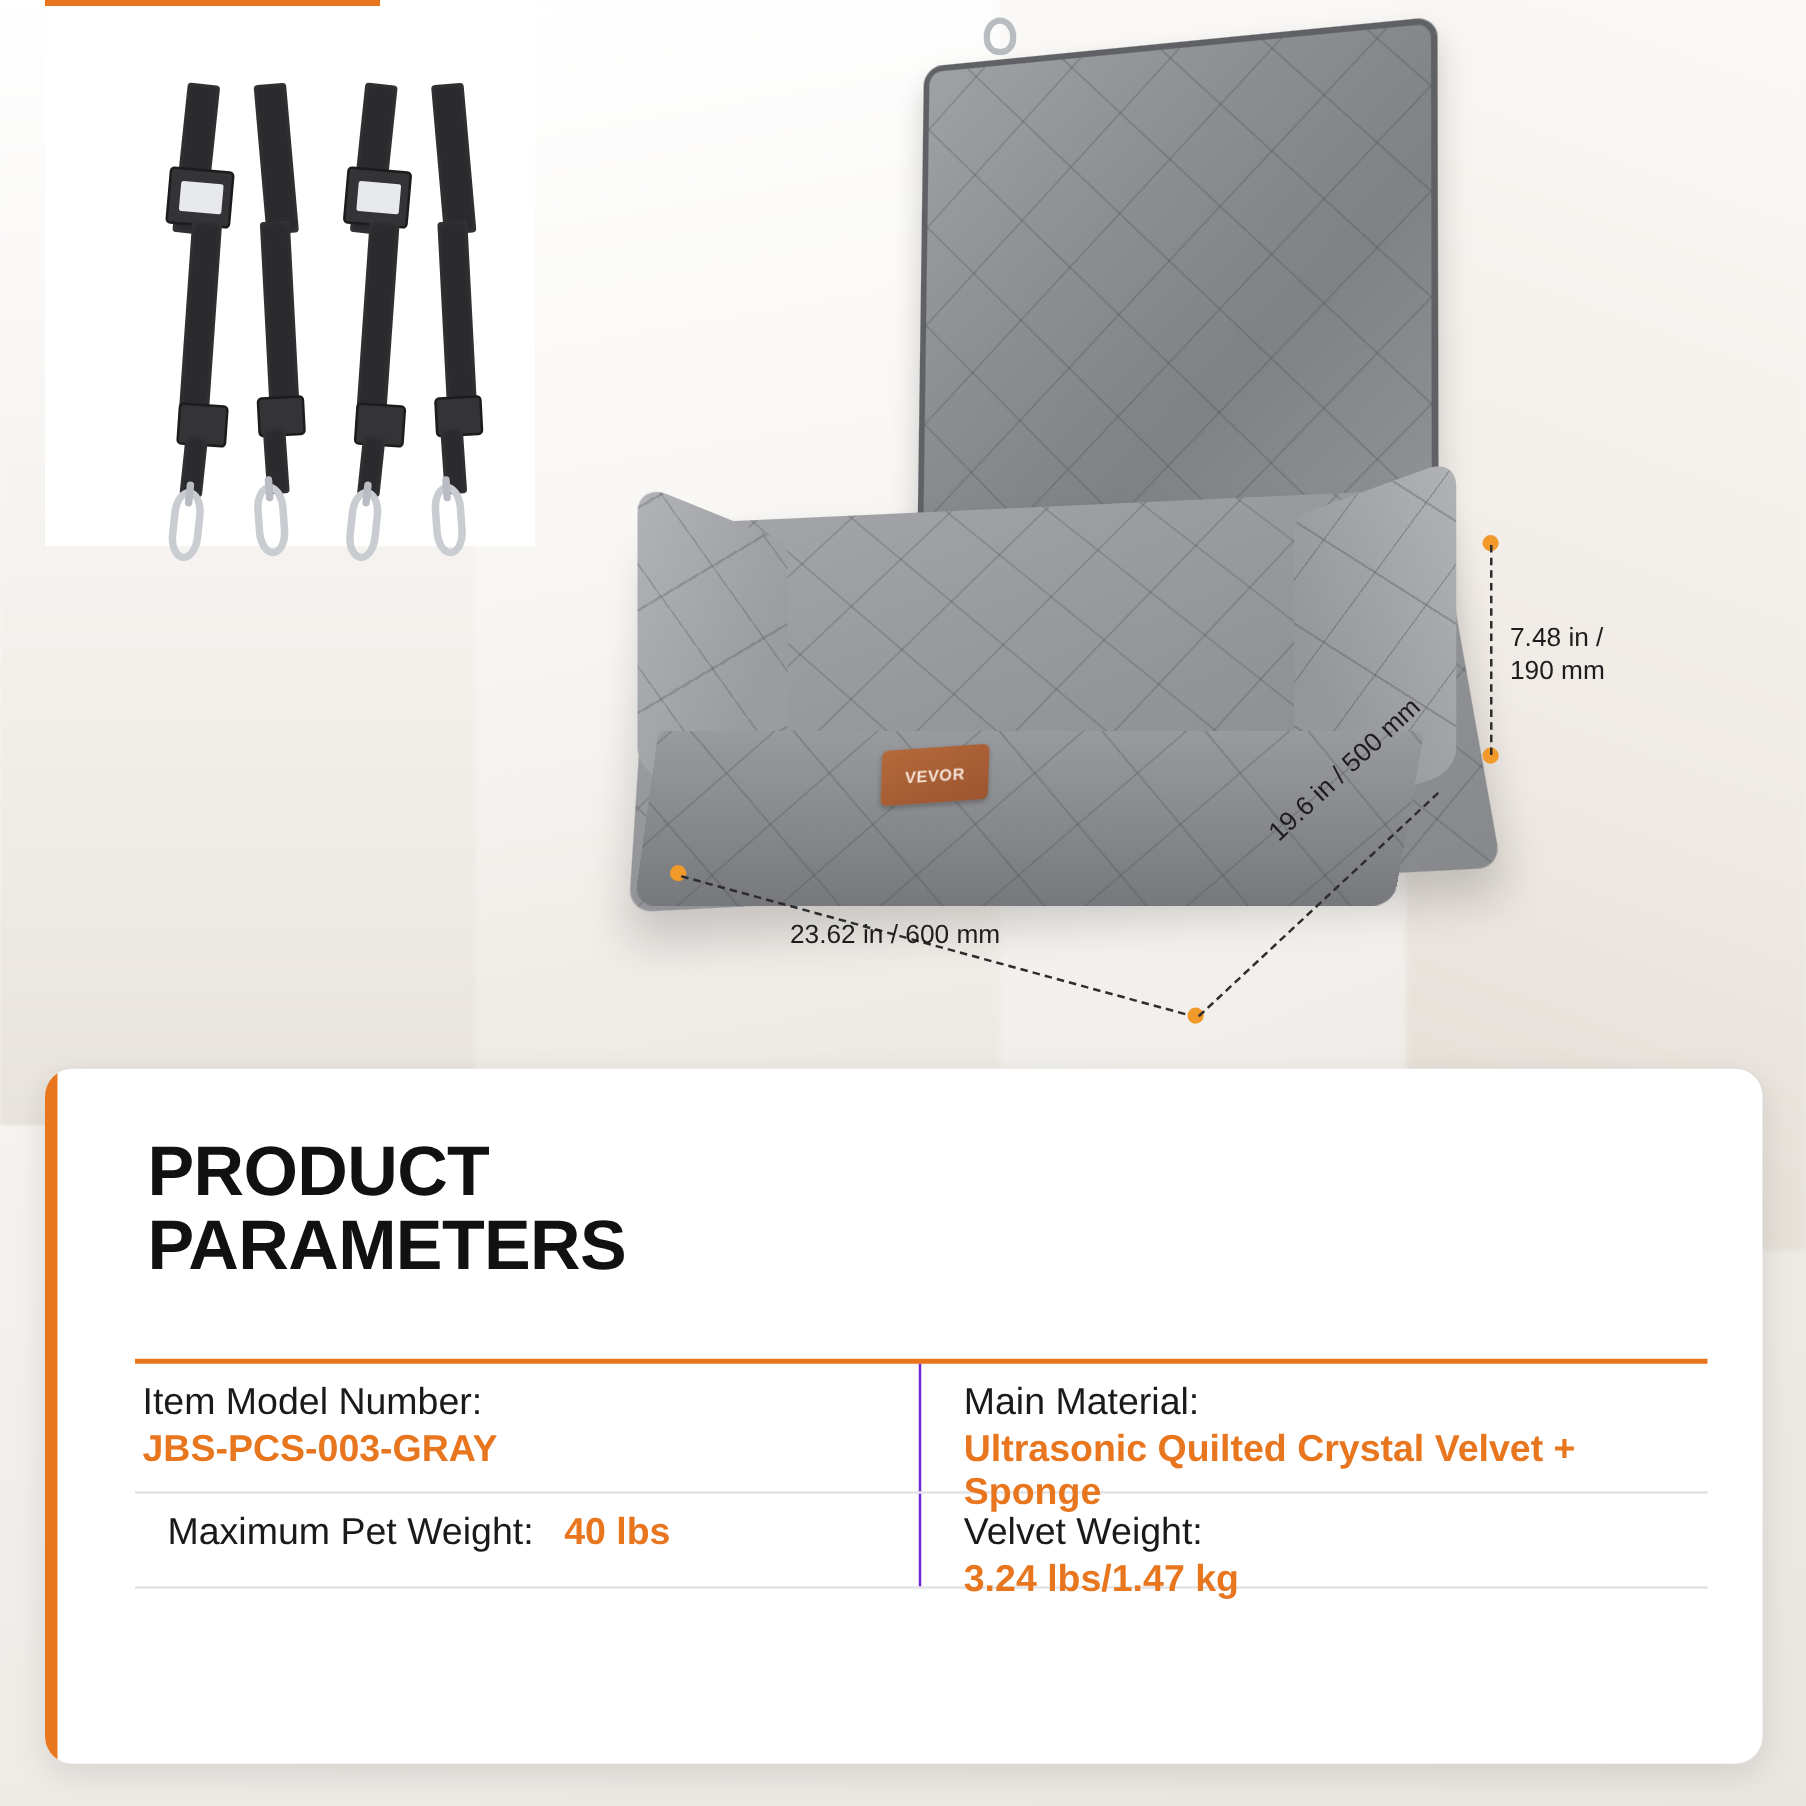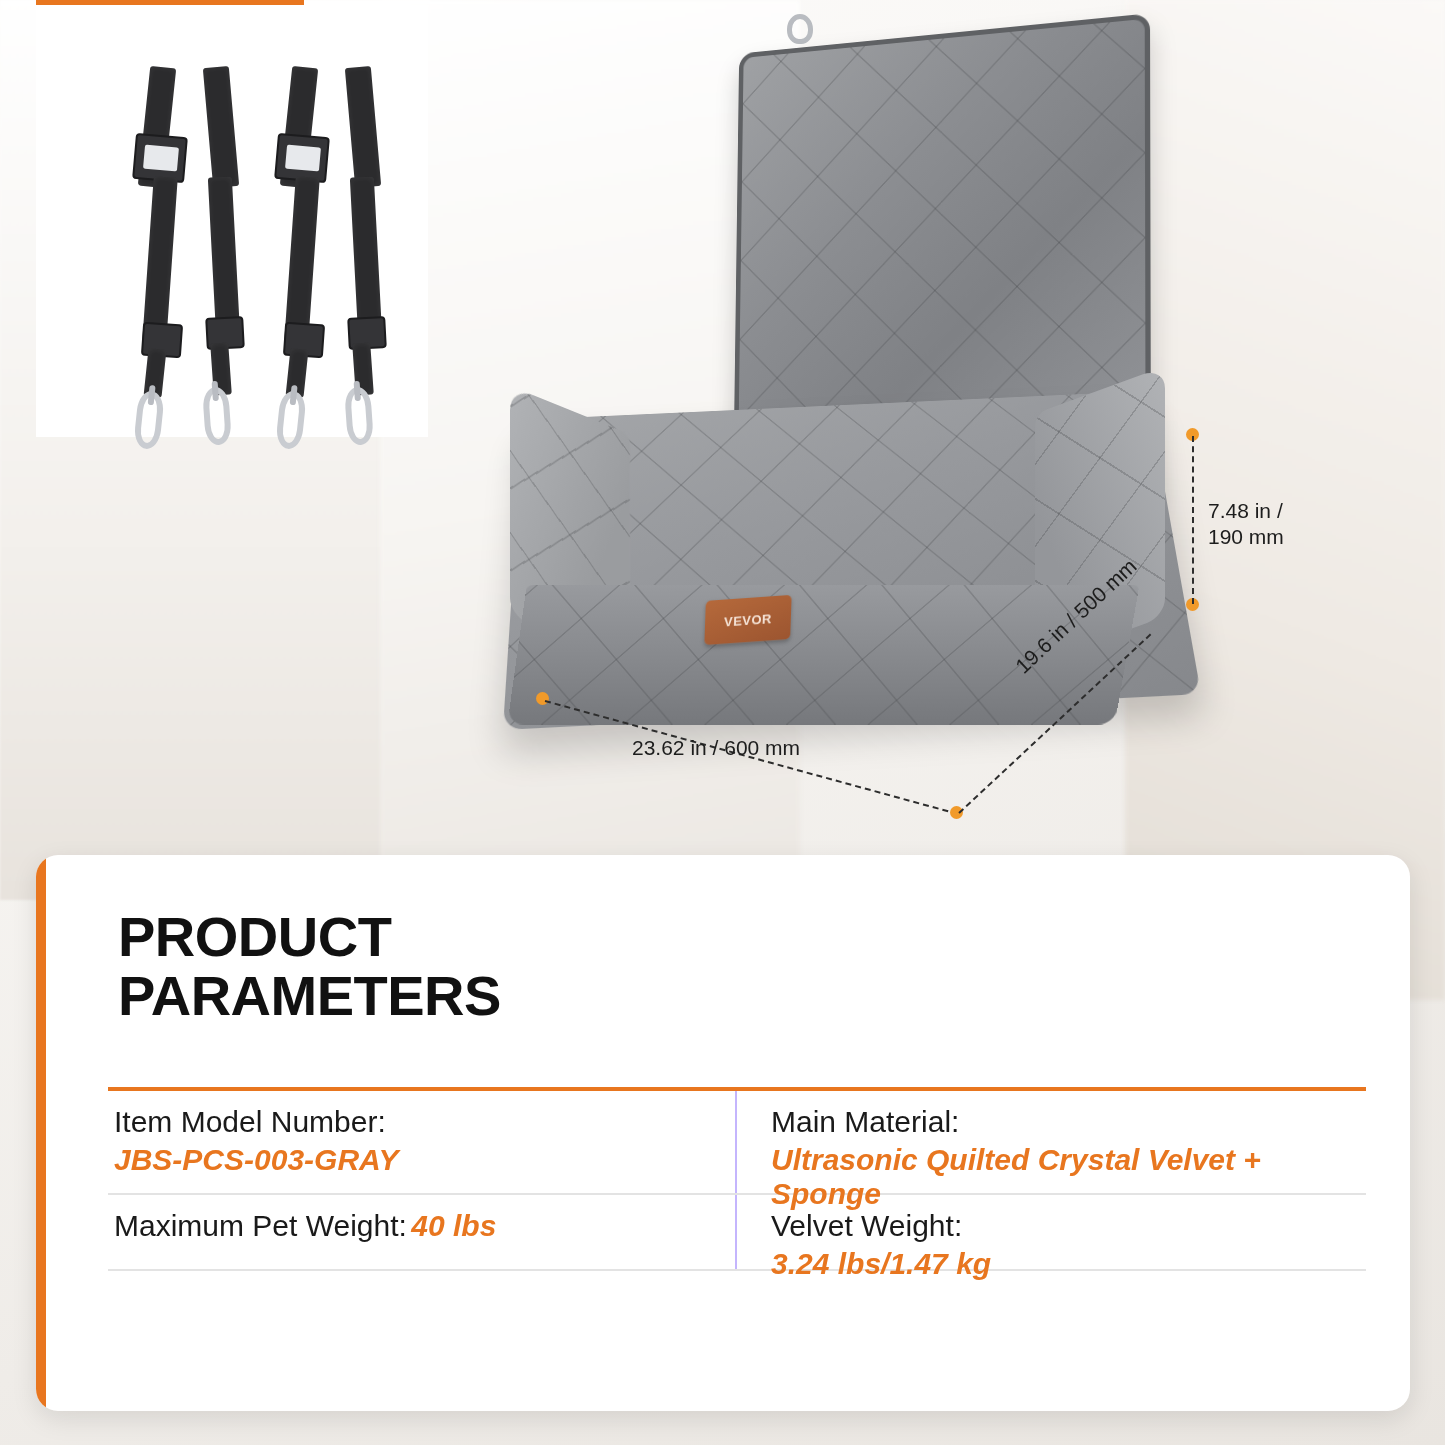--- a/index.html
+++ b/index.html
@@ -151,28 +151,28 @@
   }
   .title-rule {
     position: absolute; left: 72px; right: 44px; top: 232px; height: 4px; background: #e8761f;
   }
   .grid {
     position: absolute; left: 72px; right: 44px; top: 236px; bottom: 18px;
   }
   .row { display: flex; border-bottom: 2px solid #e3e3e3; }
   .row:last-child { border-bottom: none; }
   .cell { padding: 14px 8px 12px 6px; }
-  .cell.left { width: 50%; border-right: 2px solid #c4b5fd; }
+  .cell.left { width: 50%; border-right: 2px solid #6d28d9; }
   .cell.right { width: 50%; padding-left: 34px; }
   .cell.full { width: 100%; }
   .lbl { font-size: 30px; color: #1a1a1a; }
-  .val { font-size: 30px; color: #e8761f; font-weight: bold; font-style: italic; }
+  .val { font-size: 30px; color: #e8761f; font-weight: bold; }
   .stack .lbl { display: block; margin-bottom: 4px; }
   .stack .val { display: block; }
-  .inline .lbl, .inline .val { display: inline; }
+  .inline .lbl, .inline .val { display: inline; margin-left: 20px; }
   .r1 { height: 104px; }
   .r2 { height: 76px; }
   .r3 { height: 70px; }
   .r4 { height: 64px; }
 </style>
 </head>
 <body>
 
 <div class="page">
 

